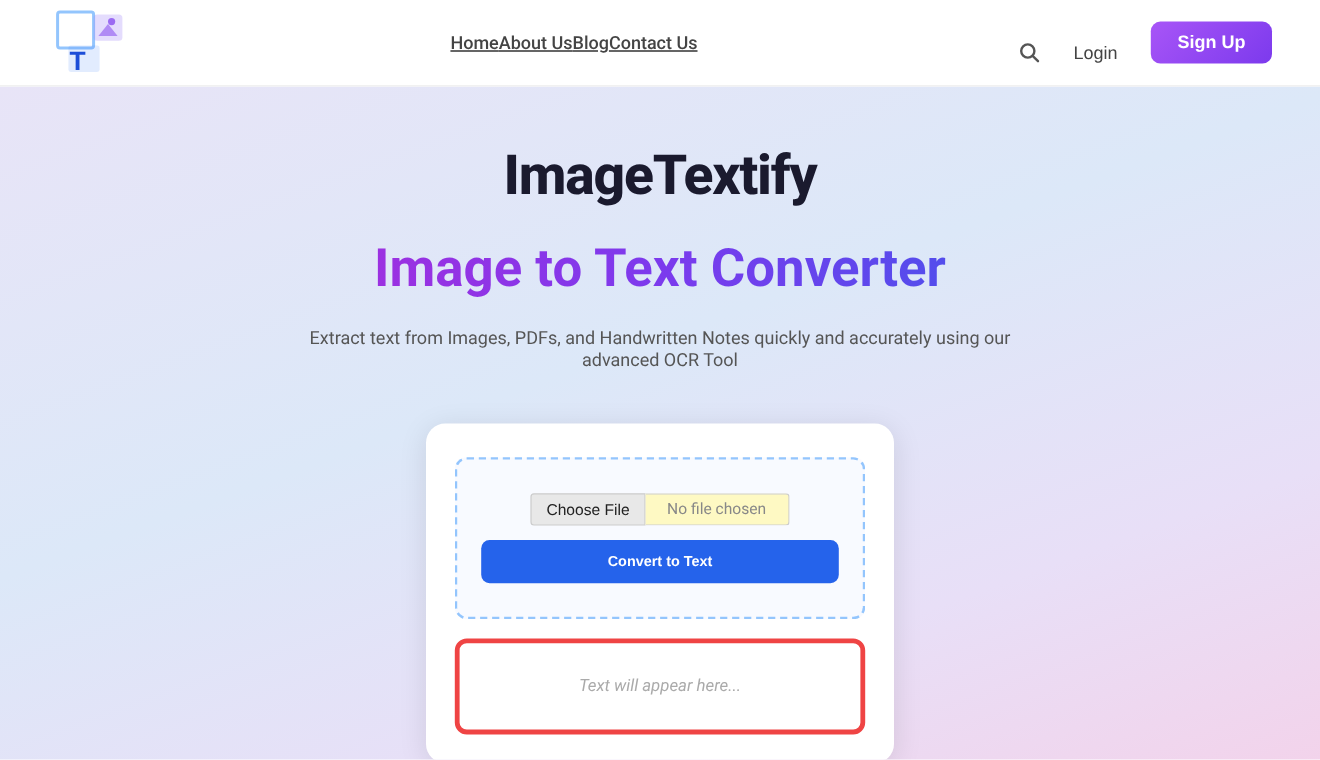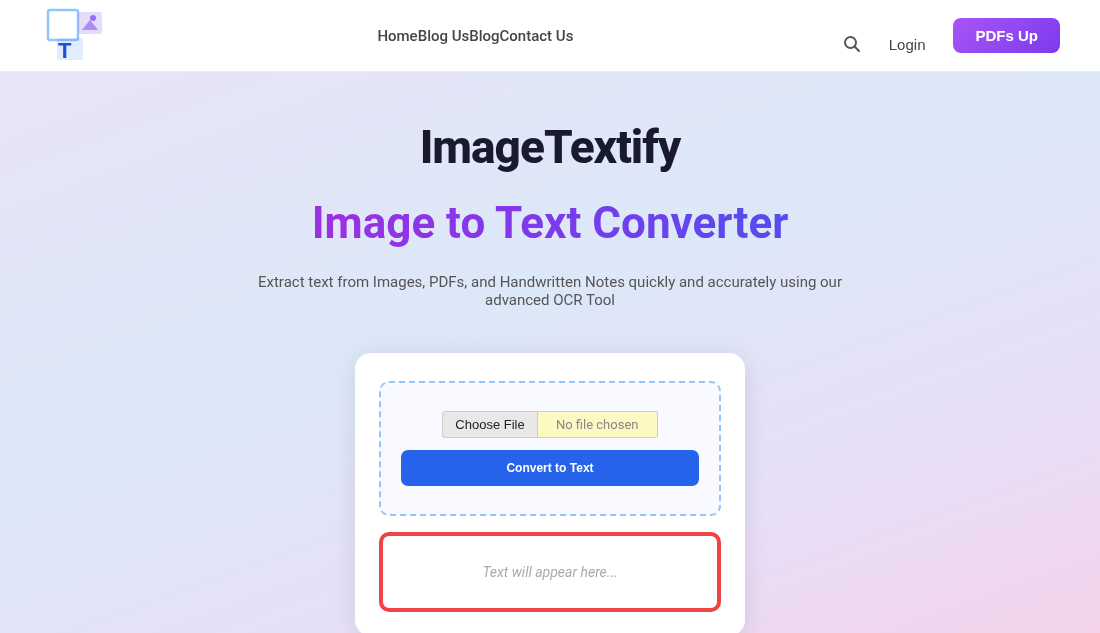--- a/index.html
+++ b/index.html
@@ -28,20 +28,21 @@
       align-items: center;
       gap: 10px;
     }
     .logo-icon {
       width: 68px;
       height: 68px;
     }
     .nav-links {
       display: flex;
       align-items: flex-end;
+      text-decoration: underline;
     }
     .nav-link {
       text-decoration: none;
       color: #444;
       font-size: 15px;
       font-weight: 500;
     }
     .nav-right {
       display: flex;
       align-items: flex-end;
@@ -197,34 +198,34 @@
       <text x="18" y="56" font-size="22" font-weight="900" fill="#1d4ed8" font-family="Arial">T</text>
 
       <rect x="38" y="10" width="24" height="22" rx="3" fill="#a78bfa" opacity="0.3"></rect>
       <polygon points="42,28 50,18 58,28" fill="#7c3aed" opacity="0.5"></polygon>
       <circle cx="53" cy="16" r="3" fill="#7c3aed" opacity="0.7"></circle>
     </svg>
   </div>
 
   <div class="nav-links">
     <a class="nav-link" href="#">Home</a>
-    <a class="nav-link" href="#">Blog Us</a>
+    <a class="nav-link" href="#">About Us</a>
     <a class="nav-link" href="#">Blog</a>
     <a class="nav-link" href="#">Contact Us</a>
   </div>
 
   <div class="nav-right">
     <button class="search-icon-btn">
       <svg width="18" height="18" viewBox="0 0 18 18" fill="none">
         <circle cx="7.5" cy="7.5" r="5.5" stroke="#555" stroke-width="2"></circle>
         <line x1="11.5" y1="11.5" x2="16" y2="16" stroke="#555" stroke-width="2" stroke-linecap="round"></line>
       </svg>
     </button>
     <button class="login-btn">Login</button>
-    <button class="signup-btn">PDFs Up</button>
+    <button class="signup-btn">Sign Up</button>
   </div>
 </nav>
 
 <section class="hero">
   <h1 class="hero-title">ImageTextify</h1>
   <h2 class="hero-subtitle">Image to Text Converter</h2>
   <p class="hero-desc">Extract text from Images, PDFs, and Handwritten Notes quickly and accurately using our advanced OCR Tool</p>
 
   <div class="converter-card">
 

